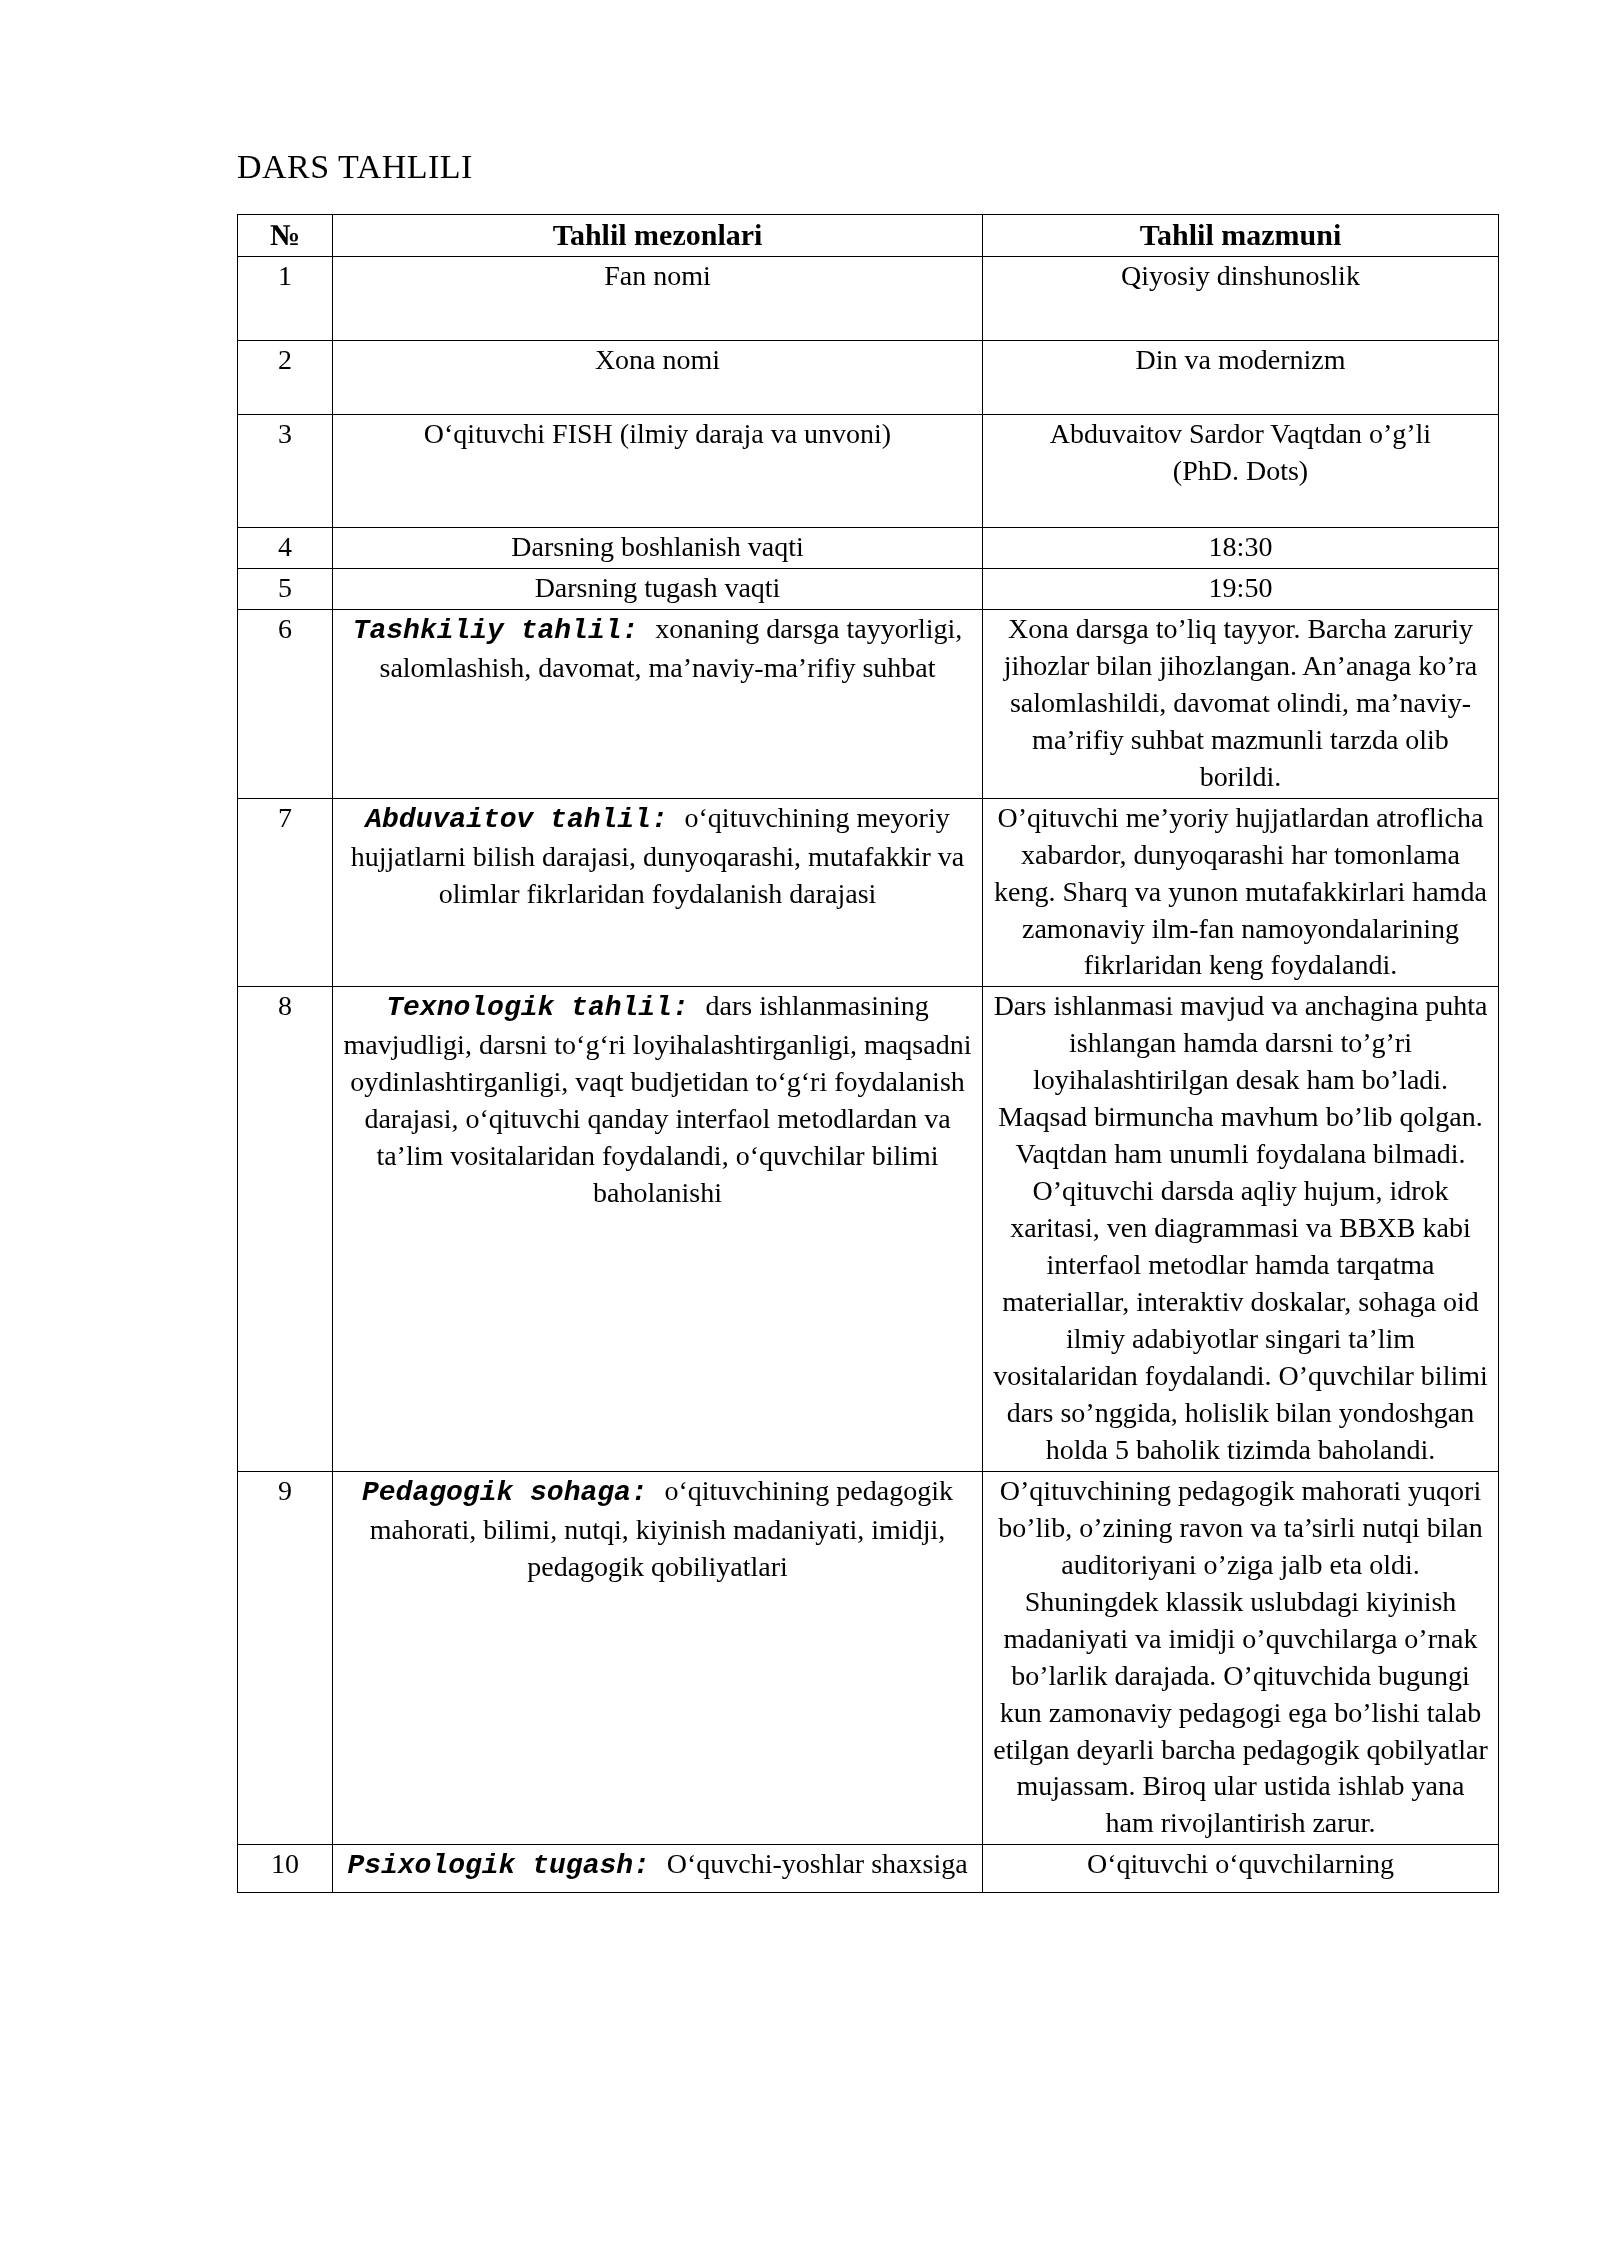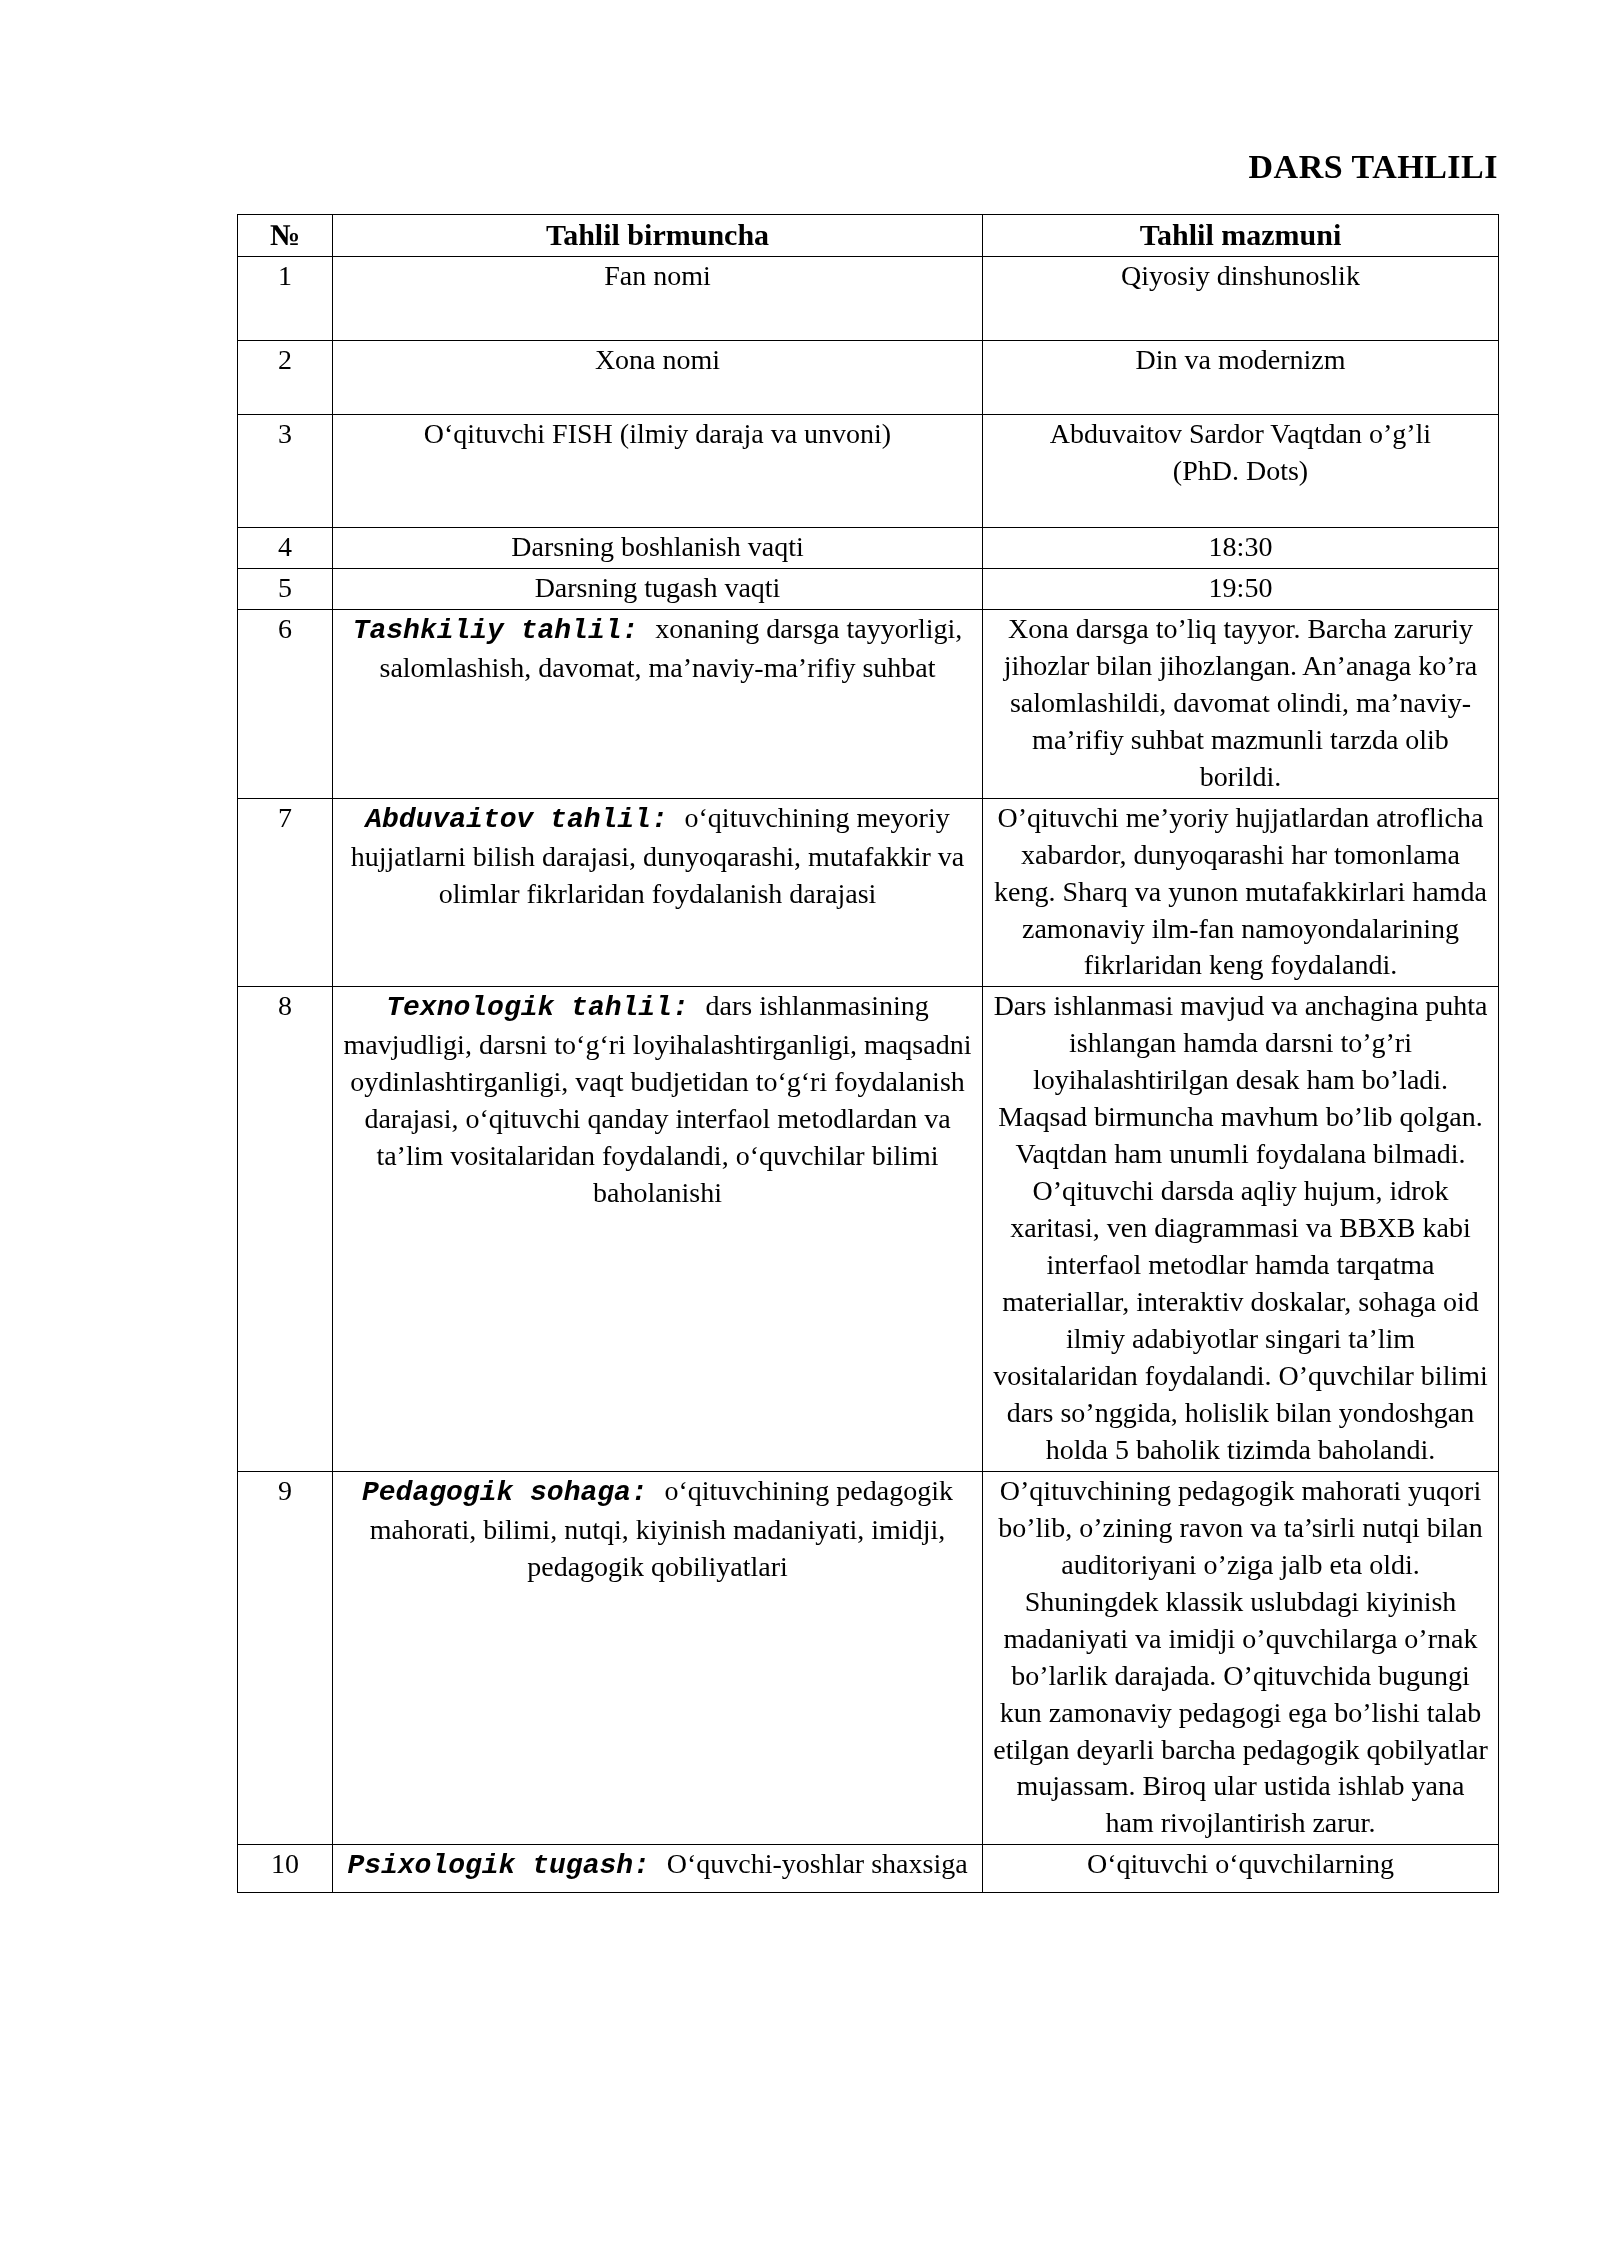--- a/index.html
+++ b/index.html
@@ -9,23 +9,23 @@
     width: 1600px;
     height: 2262px;
     background: #ffffff;
     color: #000000;
     font-family: "Liberation Serif", serif;
     overflow: hidden;
   }
   .doc-title {
     margin: 148px 0 0 237px;
     width: 1261px;
-    text-align: right;
+    text-align: left;
     font-size: 34px;
-    font-weight: bold;
+    font-weight: normal;
     letter-spacing: 0.5px;
   }
   table.analysis-table {
     border-collapse: collapse;
     table-layout: fixed;
     width: 1261px;
     margin: 28px 0 0 237px;
   }
   col.c-num { width: 95px; }
   col.c-criteria { width: 650px; }
@@ -62,21 +62,21 @@
 
   <table class="analysis-table">
     <colgroup>
       <col class="c-num">
       <col class="c-criteria">
       <col class="c-content">
     </colgroup>
     <thead>
       <tr>
         <th>№</th>
-        <th>Tahlil birmuncha</th>
+        <th>Tahlil mezonlari</th>
         <th>Tahlil mazmuni</th>
       </tr>
     </thead>
     <tbody>
   <tr class="analysis-row">
     <td class="cell-num">1</td>
     <td class="cell-criteria"><span>Fan nomi</span></td>
     <td class="cell-content">Qiyosiy dinshunoslik</td>
   </tr>
 

